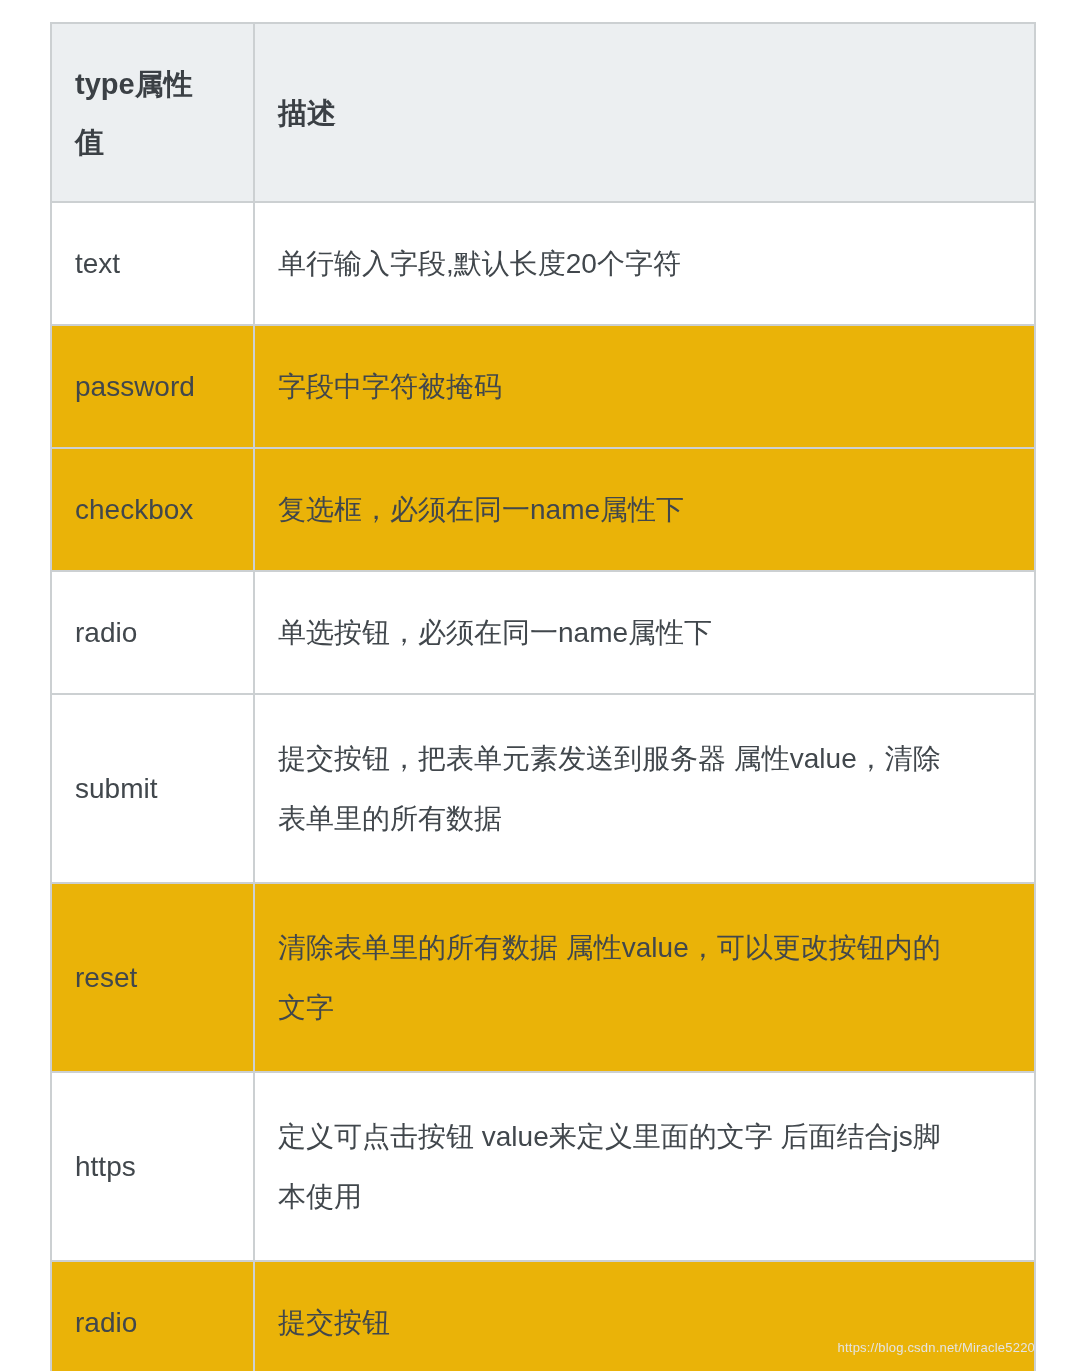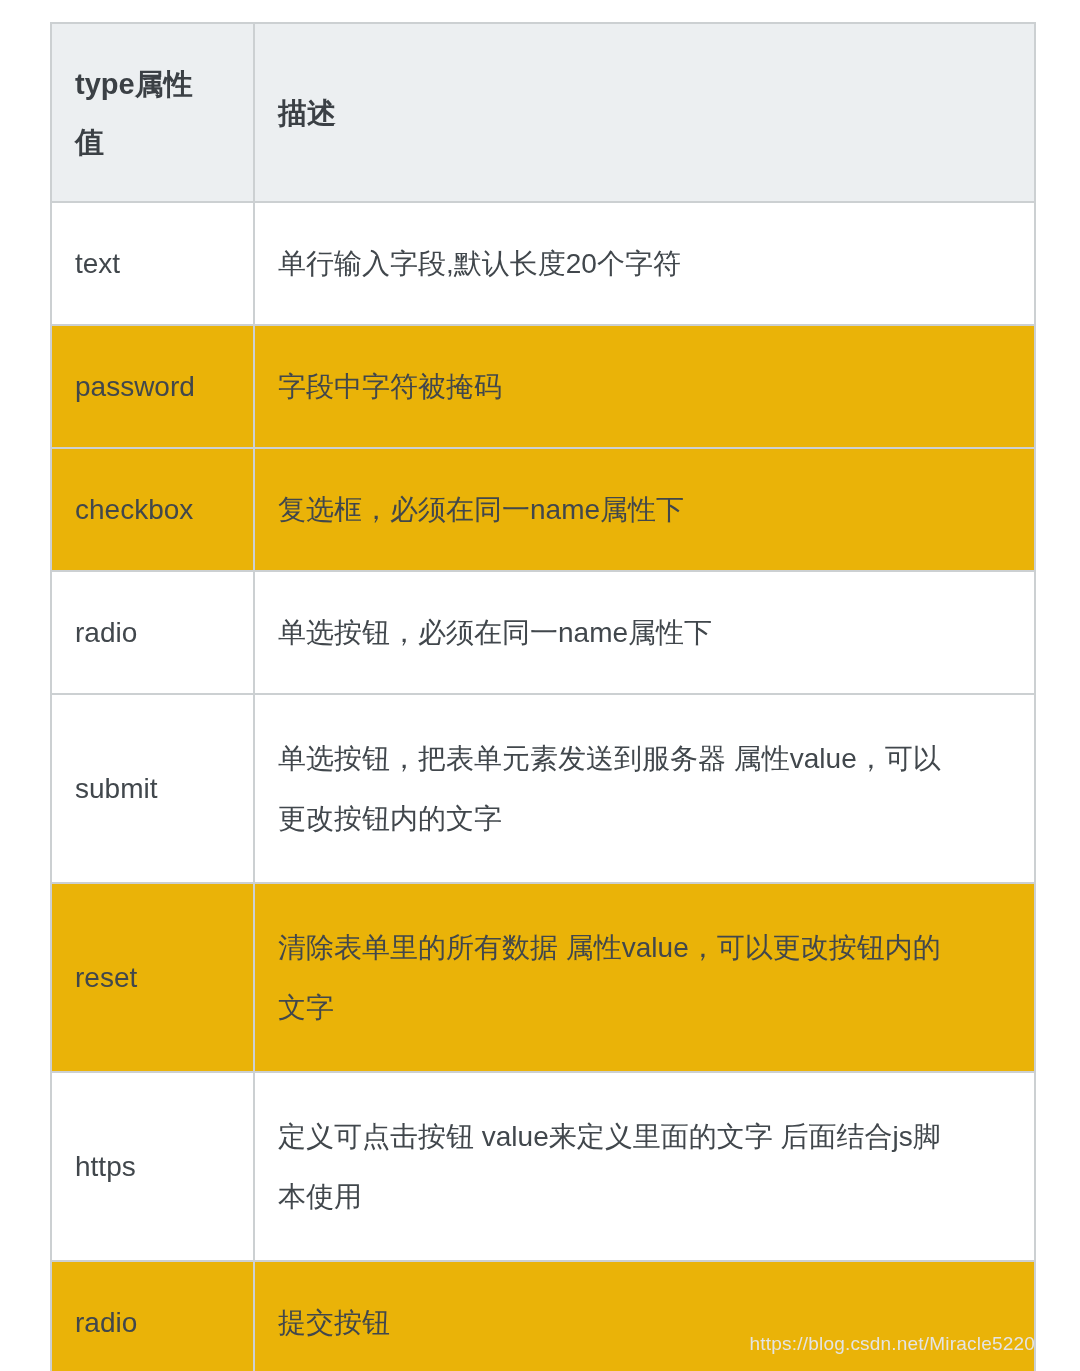--- a/index.html
+++ b/index.html
@@ -100,21 +100,21 @@
     max-width: 700px;
   }
   
   tr.h2 .desc-text { max-width: 690px; }
 
   
   .watermark {
     position: absolute;
     right: 45px;
     bottom: 16px;
-    font-size: 19px;
+    font-size: 13px;
     color: #e4e4e4;
     letter-spacing: 0.2px;
     white-space: nowrap;
     font-family: "Liberation Sans", "DejaVu Sans", sans-serif;
   }
 </style>
 </head>
 <body>
 
 <div class="page">
@@ -161,21 +161,21 @@
         <tr class="h1">
           <td class="cell-type">radio</td>
           <td class="cell-desc">
             <span class="desc-text">单选按钮，必须在同一name属性下</span>
           </td>
         </tr>
 
         <tr class="h2">
           <td class="cell-type">submit</td>
           <td class="cell-desc">
-            <span class="desc-text">单选按钮，把表单元素发送到服务器 属性value，可以更改按钮内的文字</span>
+            <span class="desc-text">提交按钮，把表单元素发送到服务器 属性value，清除表单里的所有数据</span>
           </td>
         </tr>
 
         <tr class="h2 alt">
           <td class="cell-type">reset</td>
           <td class="cell-desc">
             <span class="desc-text">清除表单里的所有数据 属性value，可以更改按钮内的文字</span>
           </td>
         </tr>
 

